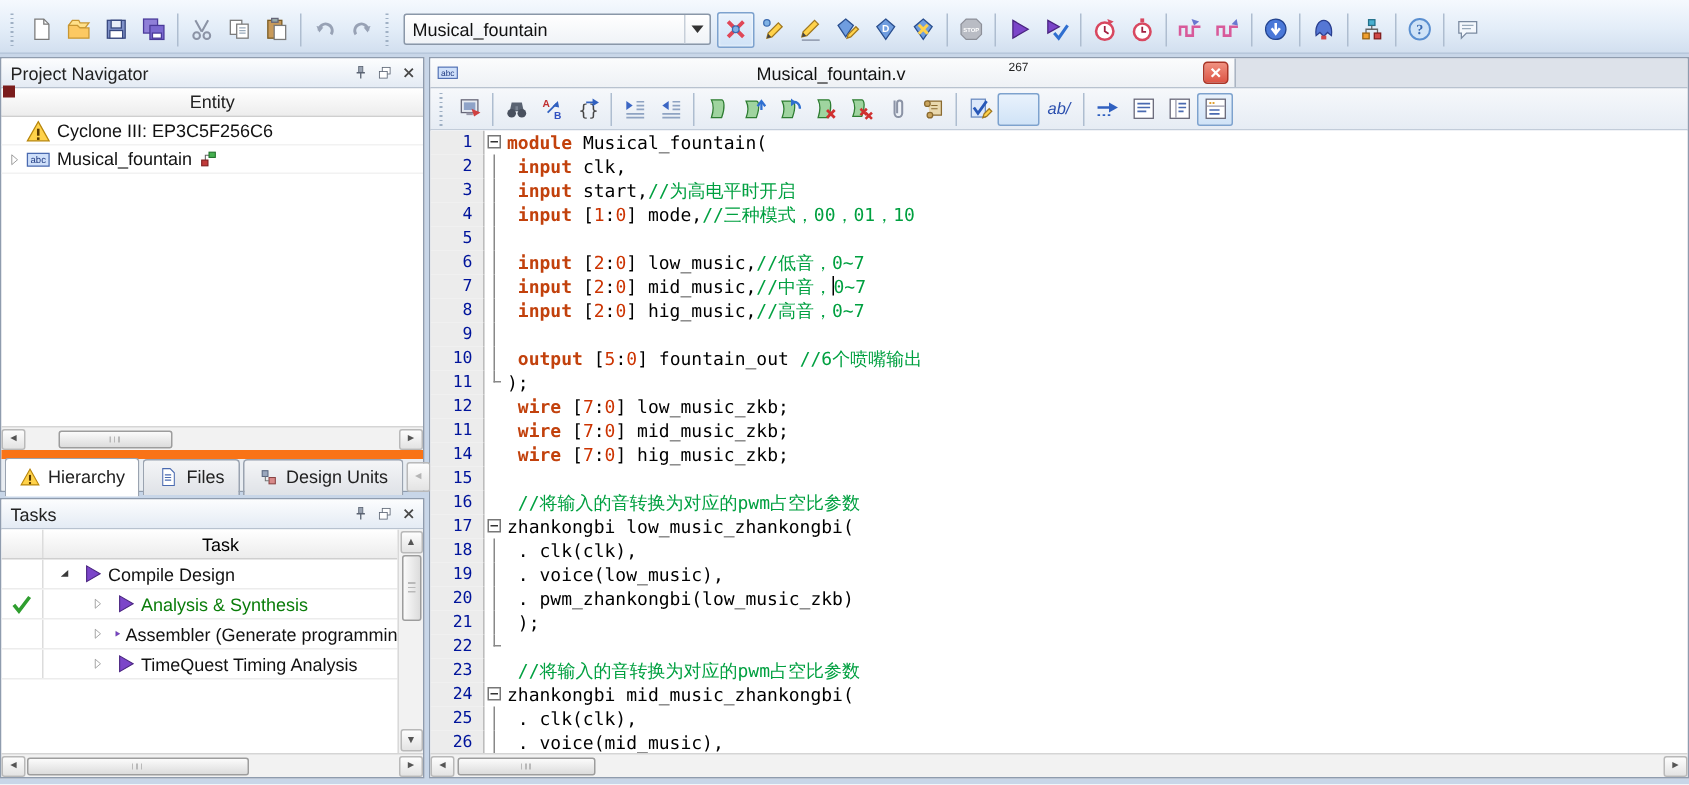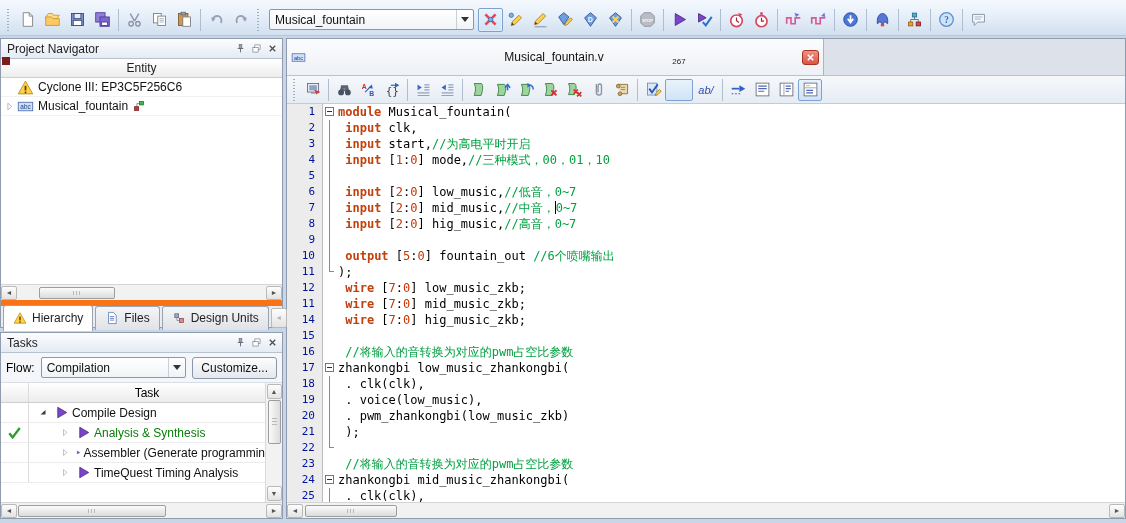--- a/index.html
+++ b/index.html
@@ -60,21 +60,21 @@
   .task-header .st{width:28px;border-right:1px solid #dcdcdc;height:100%;flex:none;}
   .task-header .hd{flex:1;text-align:center;}
   .task-row{height:20px;display:flex;align-items:center;border-bottom:1px solid #ececec;font-size:12px;white-space:nowrap;overflow:hidden;}
   .task-row .st{width:28px;height:100%;border-right:1px solid #dcdcdc;display:flex;align-items:center;justify-content:center;flex:none;}
   .task-row .exp{width:16px;display:flex;justify-content:center;flex:none;}
   .task-row .ic{width:15px;height:15px;margin:0 3px;}
   .task-row .lbl{color:#111;}
   .task-row .lbl.green{color:#0a7d0a;}
   
   .editor-col{flex:1;display:flex;flex-direction:column;min-width:0;border:1px solid #8f9cae;background:#fff;}
-  .doc-tabbar{height:37px;background:#dde2ea;display:flex;flex:none;border-bottom:1px solid #b8c2cf;}
+  .doc-tabbar{height:20px;background:#dde2ea;display:flex;flex:none;border-bottom:1px solid #b8c2cf;}
   .doc-tab{width:537px;background:linear-gradient(#fbfcfd,#eef1f5);border-right:1px solid #aab4c2;display:flex;align-items:center;padding:0 4px;flex:none;}
   .doc-tab .ttl{flex:1;text-align:center;font-size:12px;color:#111;}
   .closebtn{width:17px;height:15px;border-radius:3px;background:linear-gradient(#f09180,#dd5445);border:1px solid #a83426;display:flex;align-items:center;justify-content:center;}
   .closebtn .ic{width:9px;height:9px;}
   .editor-toolbar{height:28px;background:linear-gradient(#f6f8fb,#e6ecf4);border-bottom:1px solid #c2ccd9;display:flex;align-items:center;padding:0 3px;flex:none;}
   .etbtn{width:24px;height:22px;border:1px solid transparent;border-radius:2px;background:transparent;display:flex;align-items:center;justify-content:center;flex:none;gap:48px;}
   .etbtn.pressed{border-color:#7da2ce;background:linear-gradient(#e9f2fc,#d0e3f7);}
   .badge{width:28px;flex-direction:column;line-height:8px;}
   .badge span{font-size:8px;color:#222;display:block;}
   .abt{font-size:11px;color:#2b4fae;font-style:italic;width:26px;}
@@ -605,30 +605,20 @@
           <button class="ptbtn">
               <svg class="ic">
                 <use href="#i-float"></use>
               </svg>
             </button>
           <button class="ptbtn">
               <svg class="ic">
                 <use href="#i-closex"></use>
               </svg>
             </button>
-        </div>
-        <div class="flow-row">
-          <span>Flow:</span>
-          <div class="flow-dd">
-            <span class="tb-dd-text">Compilation</span>
-            <span class="dd-arrow-box">
-                <span class="dd-arrow"></span>
-              </span>
-          </div>
-          <button class="btn">Customize...</button>
         </div>
         <div class="task-table">
           <div class="task-header">
             <span class="st"></span>
             <span class="hd">Task</span>
           </div>
           <div id="task-rows">
               <div class="task-row">
                 <div class="st"></div>
                 <div style="width: 6px; flex: 0 0 auto;"></div>

